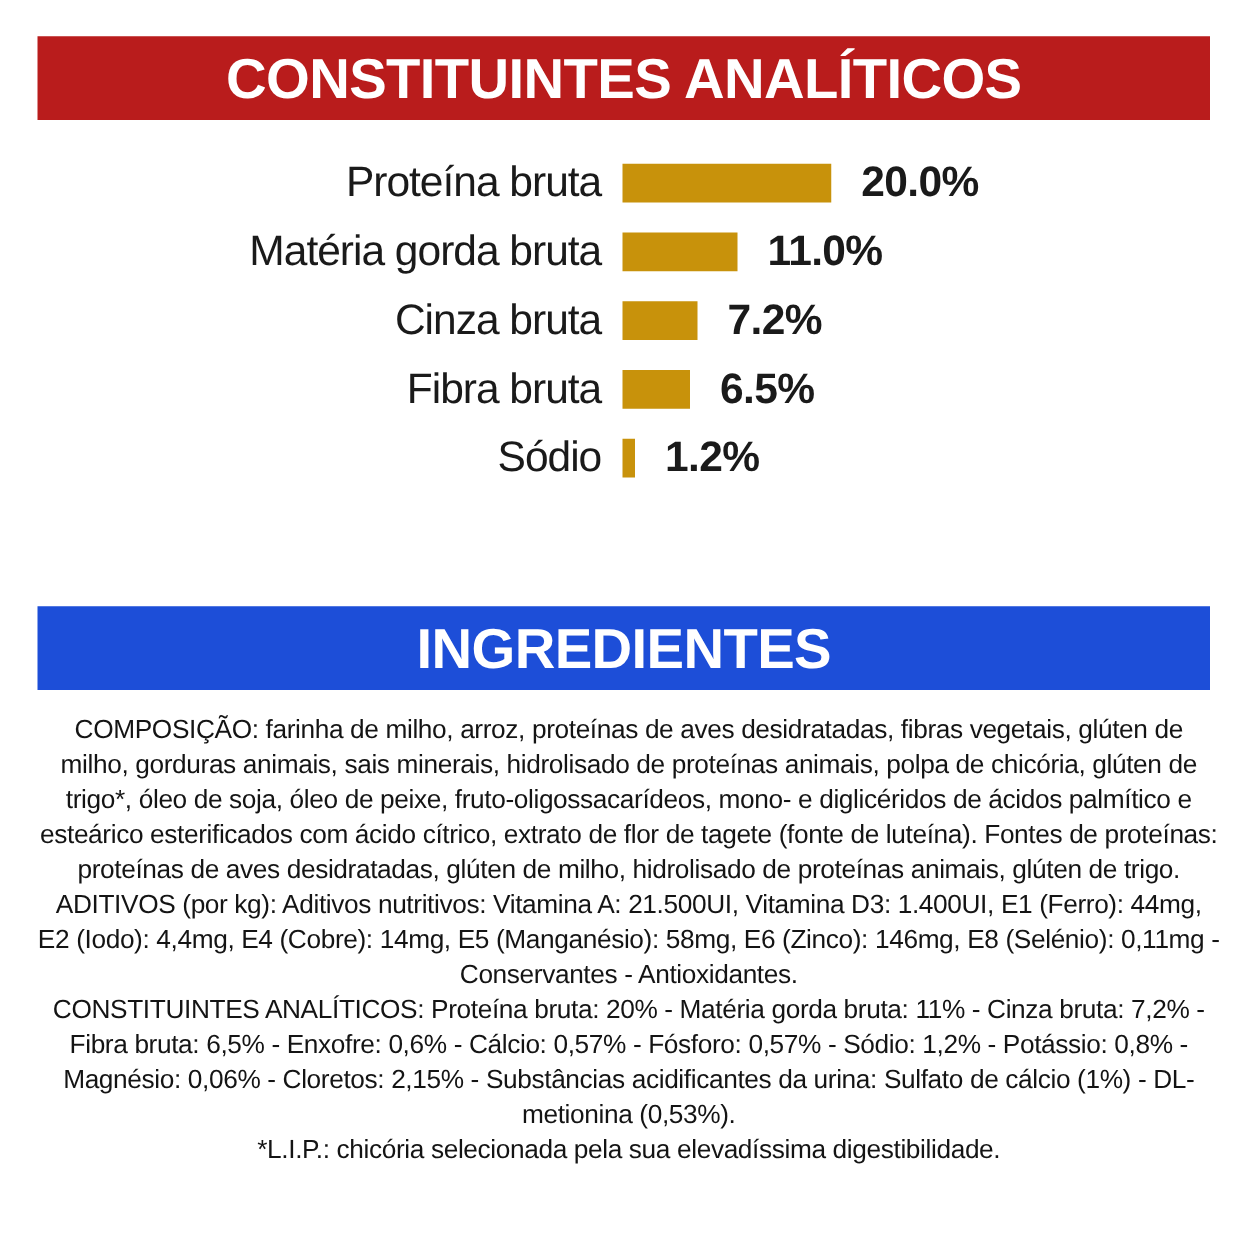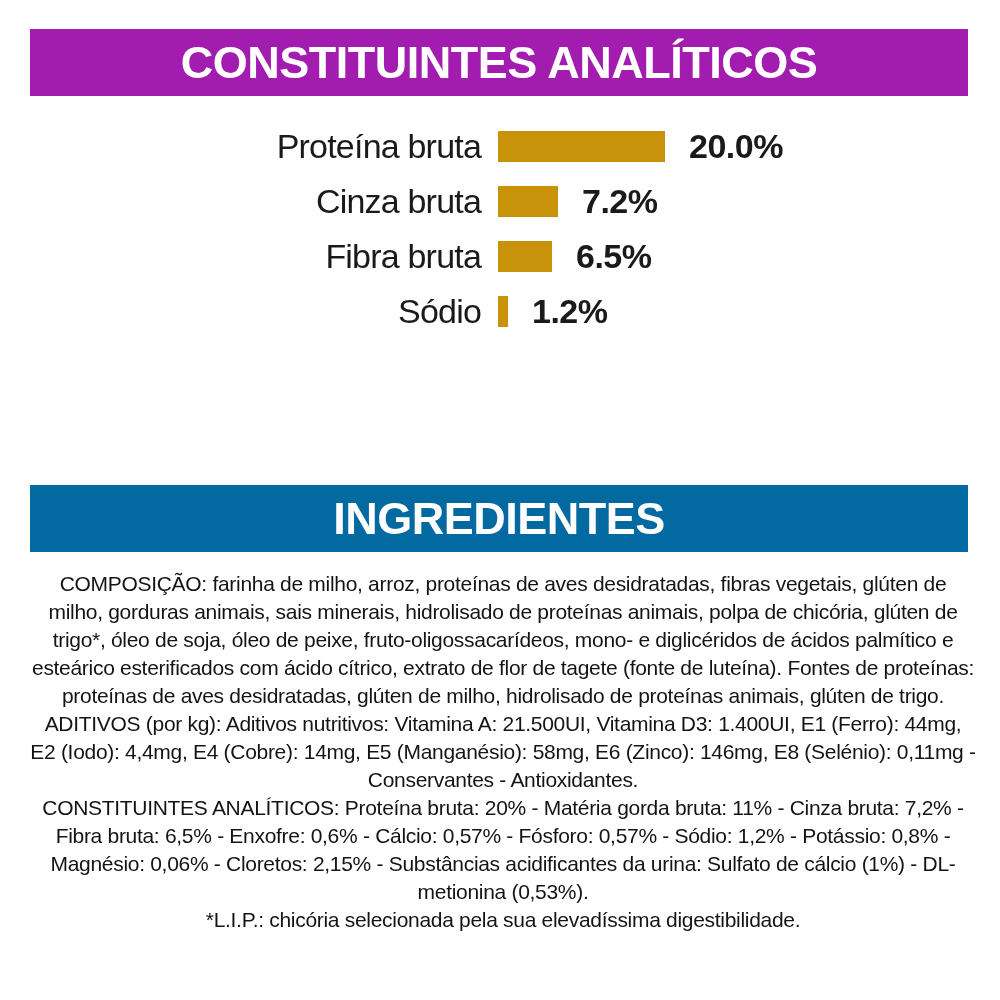--- a/index.html
+++ b/index.html
@@ -69,48 +69,53 @@
     color: #141414;
     text-align: center;
   }
   .ingredients-text p { margin: 0; }
 </style>
 </head>
 <body>
 
 <div class="page">
 
-  <div class="banner" id="banner-analytical" style="background: #a21caf;">
+  <div class="banner" id="banner-analytical" style="background: #b91c1c;">
     <div class="banner-title">CONSTITUINTES ANALÍTICOS</div>
   </div>
 
   <div class="chart">
     <div class="chart-row">
       <div class="chart-label">Proteína bruta</div>
       <div class="chart-bar" style="width: 167px; background: rgb(200, 146, 11);"></div>
       <div class="chart-value">20.0%</div>
+    </div>
+    <div class="chart-row">
+      <div class="chart-label">Matéria gorda bruta</div>
+      <div class="chart-bar" style="width: 92px; background: rgb(200, 146, 11);"></div>
+      <div class="chart-value">11.0%</div>
     </div>
     <div class="chart-row">
       <div class="chart-label">Cinza bruta</div>
       <div class="chart-bar" style="width: 60px; background: rgb(200, 146, 11);"></div>
       <div class="chart-value">7.2%</div>
     </div>
     <div class="chart-row">
       <div class="chart-label">Fibra bruta</div>
       <div class="chart-bar" style="width: 54px; background: rgb(200, 146, 11);"></div>
       <div class="chart-value">6.5%</div>
     </div>
     <div class="chart-row">
       <div class="chart-label">Sódio</div>
       <div class="chart-bar" style="width: 10px; background: rgb(200, 146, 11);"></div>
       <div class="chart-value">1.2%</div>
     </div>
   </div>
 
-  <div class="banner" id="banner-ingredients" style="background: #0369a1;">
+  <div class="banner" id="banner-ingredients" style="background: #1d4ed8;">
     <div class="banner-title">INGREDIENTES</div>
   </div>
 
   <div class="ingredients-text">
     <p>COMPOSIÇÃO: farinha de milho, arroz, proteínas de aves desidratadas, fibras vegetais, glúten de milho, gorduras animais, sais minerais, hidrolisado de proteínas animais, polpa de chicória, glúten de trigo*, óleo de soja, óleo de peixe, fruto-oligossacarídeos, mono- e diglicéridos de ácidos palmítico e esteárico esterificados com ácido cítrico, extrato de flor de tagete (fonte de luteína). Fontes de proteínas: proteínas de aves desidratadas, glúten de milho, hidrolisado de proteínas animais, glúten de trigo.</p>
     <p>ADITIVOS (por kg): Aditivos nutritivos: Vitamina A: 21.500UI, Vitamina D3: 1.400UI, E1 (Ferro): 44mg, E2 (Iodo): 4,4mg, E4 (Cobre): 14mg, E5 (Manganésio): 58mg, E6 (Zinco): 146mg, E8 (Selénio): 0,11mg - Conservantes - Antioxidantes.</p>
     <p>CONSTITUINTES ANALÍTICOS: Proteína bruta: 20% - Matéria gorda bruta: 11% - Cinza bruta: 7,2% - Fibra bruta: 6,5% - Enxofre: 0,6% - Cálcio: 0,57% - Fósforo: 0,57% - Sódio: 1,2% - Potássio: 0,8% - Magnésio: 0,06% - Cloretos: 2,15% - Substâncias acidificantes da urina: Sulfato de cálcio (1%) - DL-metionina (0,53%).</p>
     <p>*L.I.P.: chicória selecionada pela sua elevadíssima digestibilidade.</p>
   </div>
 

